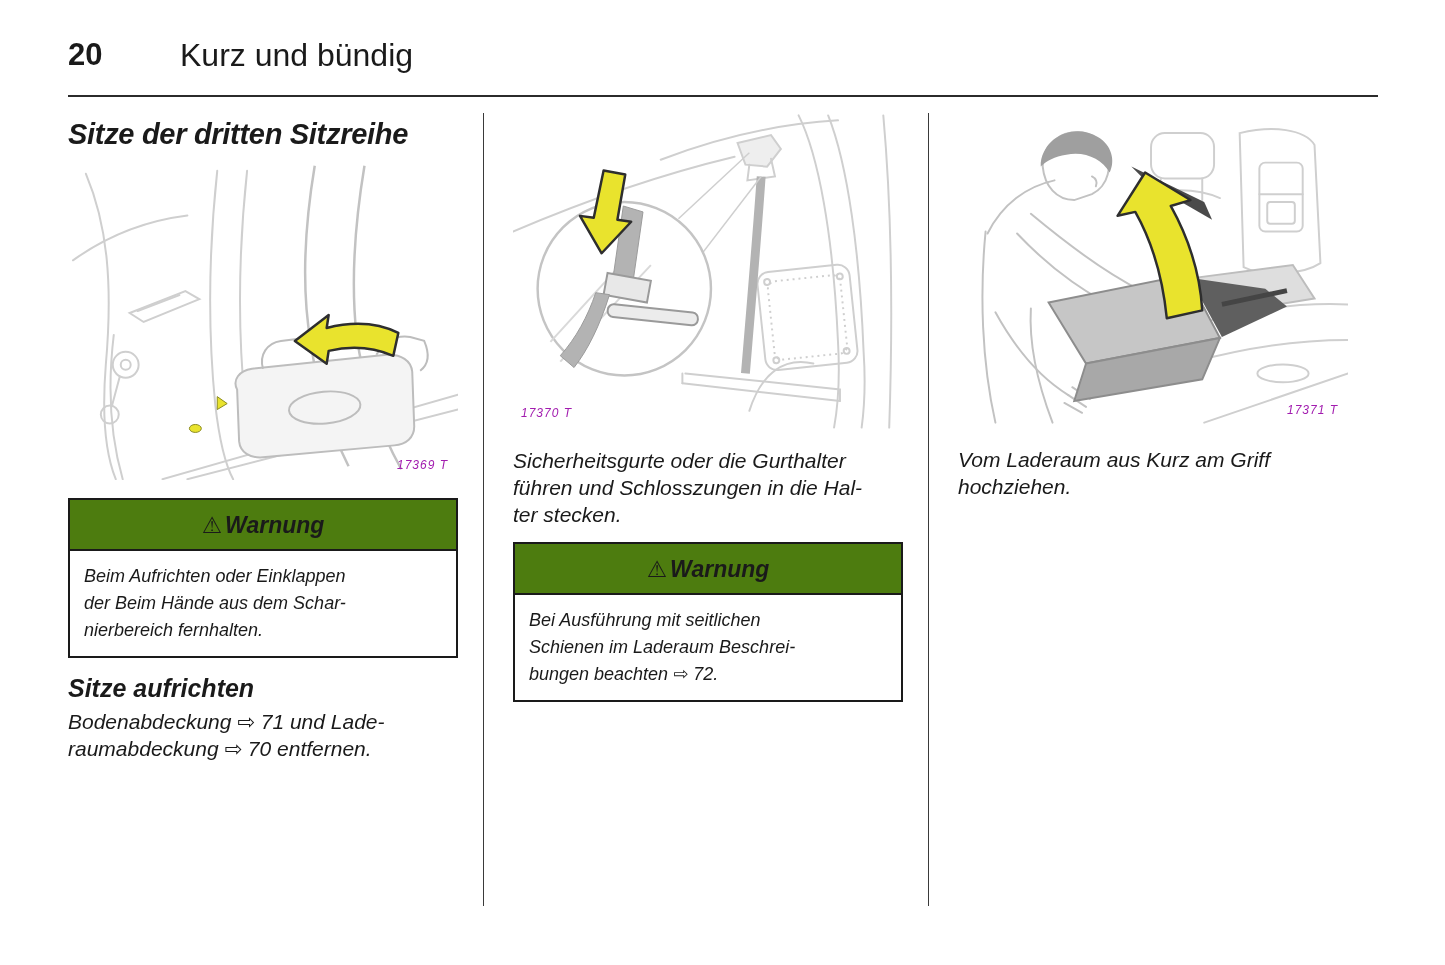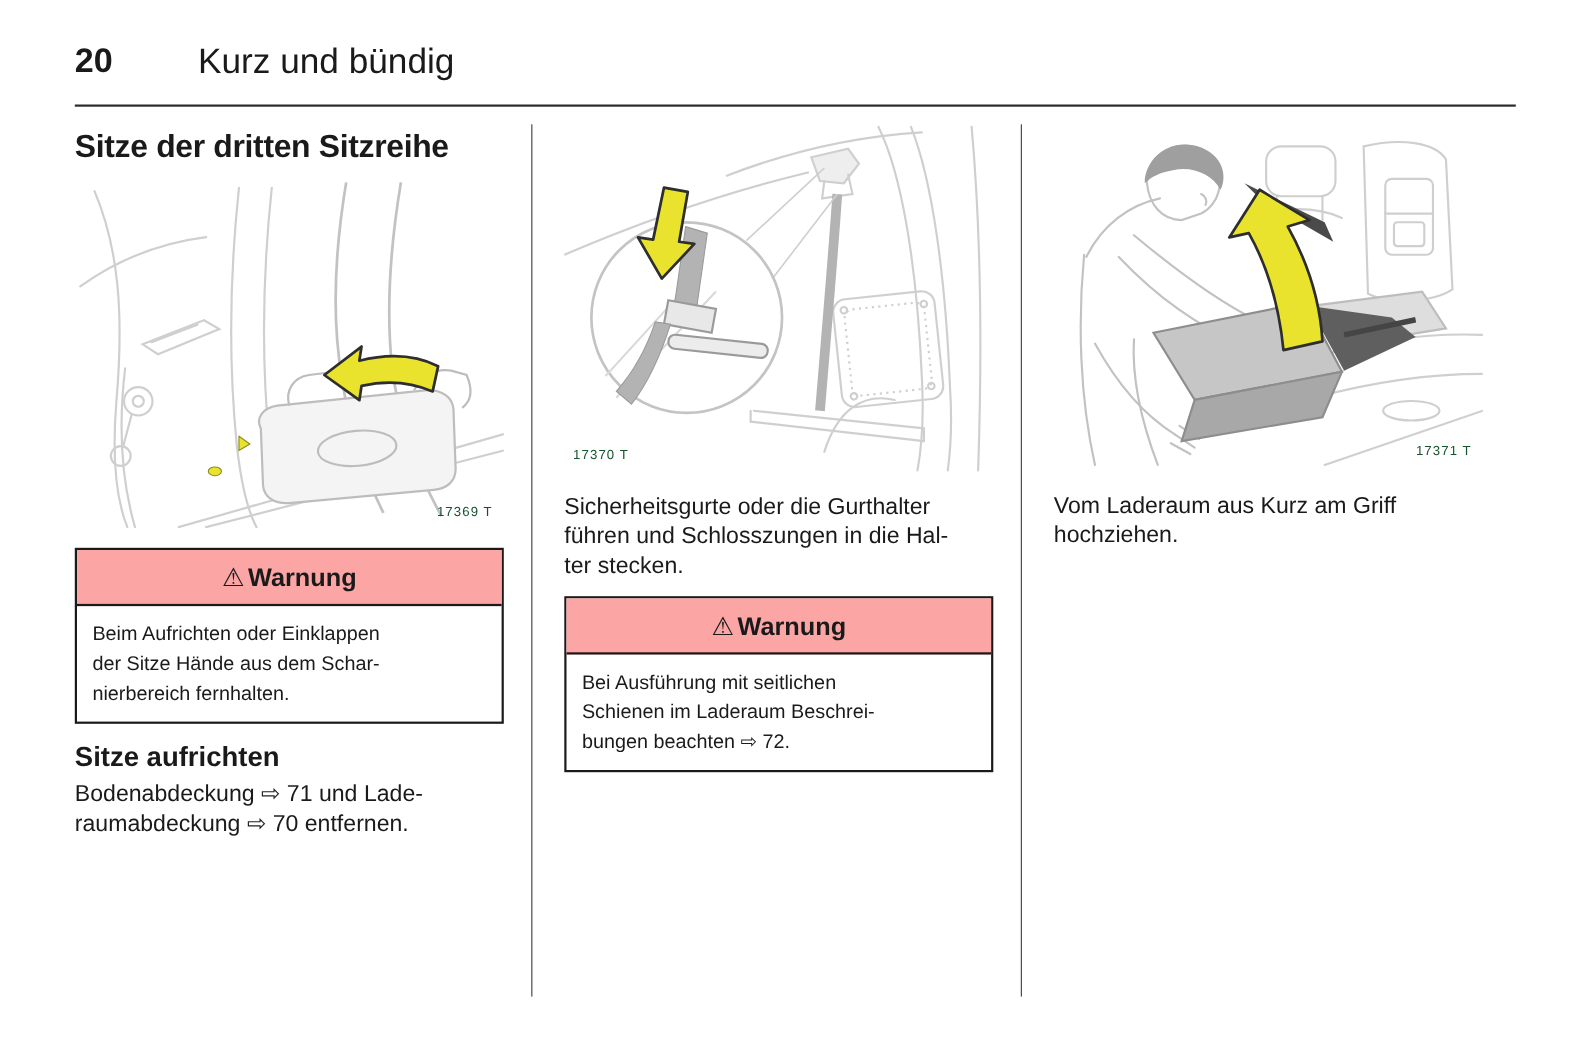--- a/index.html
+++ b/index.html
@@ -11,45 +11,45 @@
     overflow: hidden;
   }
   .page { position: relative; width: 1445px; height: 965px; background: #fff; }
 
   
   .page-number   { position: absolute; left: 68px;  top: 37px; font-size: 31px; font-weight: bold; }
   .chapter-title { position: absolute; left: 180px; top: 37px; font-size: 32px; font-weight: normal; }
   .header-rule   { position: absolute; left: 68px;  top: 95px; width: 1310px; height: 2px; background: #2b2b2b; }
 
   
-  .col  { position: absolute; top: 113px; width: 390px; }
+  .col  { position: absolute; top: 113px; width: 390px; font-style: italic; }
   .col1 { left: 68px; }
   .col2 { left: 513px; }
   .col3 { left: 958px; }
   .v-divider { position: absolute; top: 113px; width: 1px; height: 793px; background: #3a3a3a; }
   .v-divider.d1 { left: 483px; }
   .v-divider.d2 { left: 928px; }
 
   .section-title { font-size: 29px; font-weight: bold; margin: 5px 0 14px 0; letter-spacing: -0.3px; }
 
   figure { position: relative; width: 390px; background: #fff; }
   .fig1 { height: 315px; margin-bottom: 18px; }
   .fig2 { height: 317px; }
   .fig3 { height: 312px; }
   figure svg { display: block; width: 100%; height: 100%; }
   .fig-caption {
-    position: absolute; font-size: 12px; color: #14532d; letter-spacing: 1px; text-align: center;
+    position: absolute; font-size: 12px; color: #a21caf; letter-spacing: 1px; text-align: center;
   }
   .cap-br { right: 10px; bottom: 8px; }
   .cap-bl { left: 8px;  bottom: 10px; }
 
   
   .warning-box { border: 2px solid #1a1a1a; background: #fff; }
   .warning-head {
-    background: #fca5a5; border-bottom: 2px solid #1a1a1a;
+    background: #4d7c0f; border-bottom: 2px solid #1a1a1a;
     text-align: center; font-size: 23px; font-weight: bold;
     padding: 11px 0 10px 0; line-height: 28px;
   }
   .warning-head .w-icon { font-weight: normal; margin-right: 3px; }
   .warning-body { padding: 12px 12px 12px 14px; font-size: 18px; line-height: 27px; }
 
   .subheading { font-size: 25px; font-weight: bold; margin: 16px 0 5px 0; }
   .para { font-size: 21px; line-height: 27px; margin-top: 4px; }
   .para + .para { margin-top: 12px; }
   .col2 .para.lead { margin-top: 17px; }
@@ -107,21 +107,21 @@
       </svg>
       <figcaption class="fig-caption cap-br">17369 T</figcaption>
     </figure>
 
     <div class="warning-box">
       <div class="warning-head">
         <span class="w-icon">⚠</span><span>Warnung</span>
       </div>
       <div class="warning-body">
         <div class="line">Beim Aufrichten oder Einklappen</div>
-        <div class="line">der Sitze Hände aus dem Schar-</div>
+        <div class="line">der Beim Hände aus dem Schar-</div>
         <div class="line">nierbereich fernhalten.</div>
       </div>
     </div>
 
     <h2 class="subheading">Sitze aufrichten</h2>
 
     <div class="para">
       <div class="line">Bodenabdeckung ⇨ 71 und Lade-</div>
       <div class="line">raumabdeckung ⇨ 70 entfernen.</div>
     </div>

